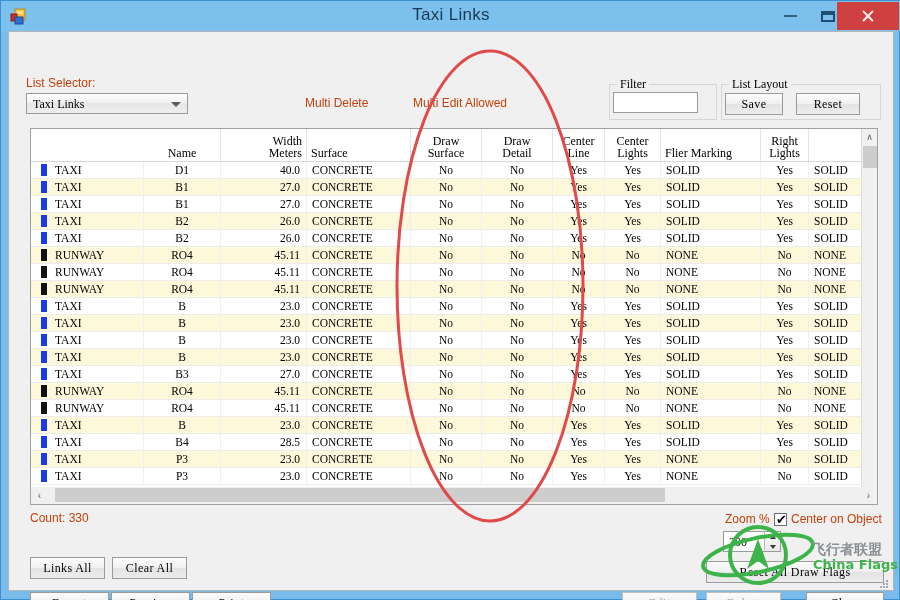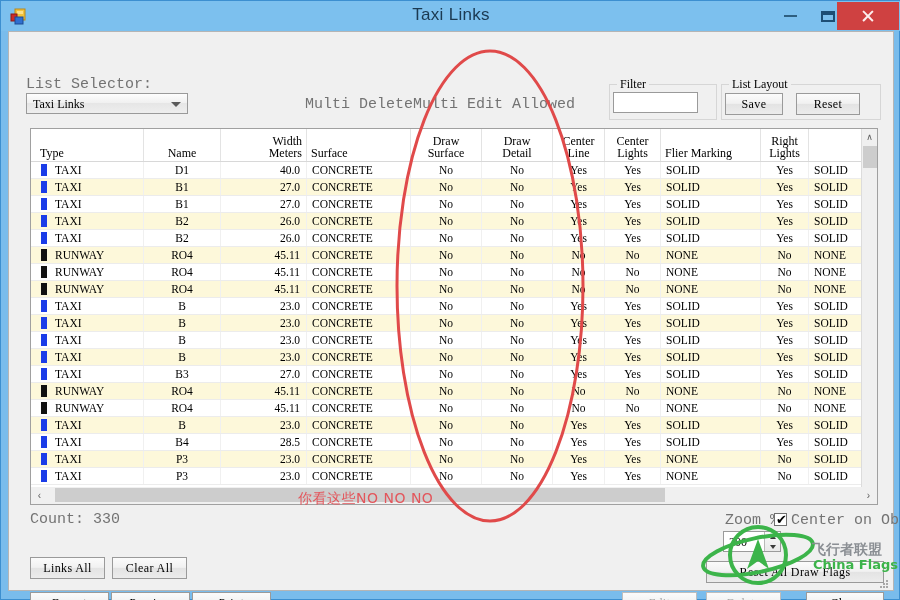--- a/index.html
+++ b/index.html
@@ -72,24 +72,24 @@
     position: absolute;
     left: 7px; top: 30px;
     width: 886px; height: 560px;
     background: #f0f0f0;
     border: 1px solid #b5b5b5;
     box-sizing: border-box;
   }
 
   .lbl {
     position: absolute;
-    font-size: 15px;
-    color: #737373;
+    font-size: 12px;
+    color: #c2410c;
     white-space: nowrap;
-    font-family: Liberation Mono, monospace;
+    font-family: Liberation Sans, sans-serif;
   }
 
   
   #list-selector-label { left: 17px; top: 44px; }
   #list-selector-combo {
     position: absolute;
     left: 17px; top: 61px;
     width: 162px; height: 21px;
     background: linear-gradient(to bottom,#fdfdfd 0%, #f0f0f0 48%, #e6e6e6 50%, #eeeeee 100%);
     border: 1px solid #9a9a9a;
@@ -425,25 +425,20 @@
     <div id="filter-input" title=""></div>
 
     <div class="groupbox" id="gb-listlayout">
       <span class="gb-title">List Layout</span>
     </div>
     <div class="btn" id="btn-save">Save</div>
     <div class="btn" id="btn-reset">Reset</div>
 
     <div id="grid">
       <div id="grid-head">
-          <div class="hc lft" style="left: 5px; width: 108px;">
-            <div>
-              <span>Type</span>
-            </div>
-          </div>
           <div class="hc ctr" style="left: 113px; width: 77px;">
             <div>
               <span>Name</span>
             </div>
           </div>
           <div class="hc rgt" style="left: 190px; width: 86px;">
             <div>
               <span>Width</span>
               <span>Meters</span>
             </div>
@@ -792,21 +787,20 @@
             <rect x="8" y="8" width="2" height="2"></rect>
         </g>
       </svg>
     </div>
   </div>
 
   <svg id="annot-ellipse">
     <ellipse cx="489" cy="285" rx="93" ry="235" fill="none" stroke="#e04a4a" stroke-width="3"></ellipse>
   </svg>
 
-  <div id="annot-text">你看这些NO  NO NO</div>
 
   <svg id="watermark">
     <g fill="none" stroke="#3cb44a" stroke-width="4">
       <circle cx="57" cy="38" r="28"></circle>
       <ellipse cx="57" cy="38" rx="56" ry="17" transform="rotate(-12 57 38)"></ellipse>
     </g>
     <path d="M57 22 L68 52 L57 44 L46 52 Z" fill="#3cb44a"></path>
   </svg>
   <div id="wm-cn">飞行者联盟</div>
   <div id="wm-en">China Flags</div>

